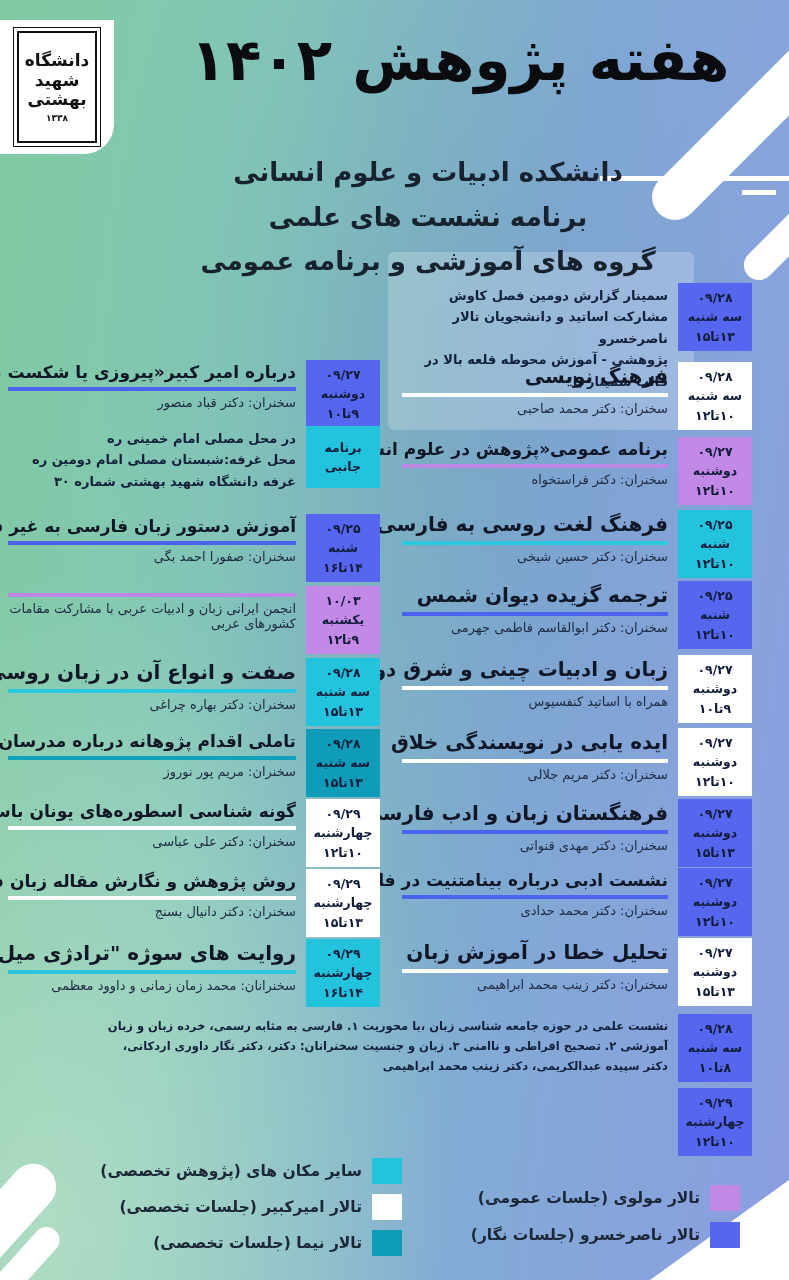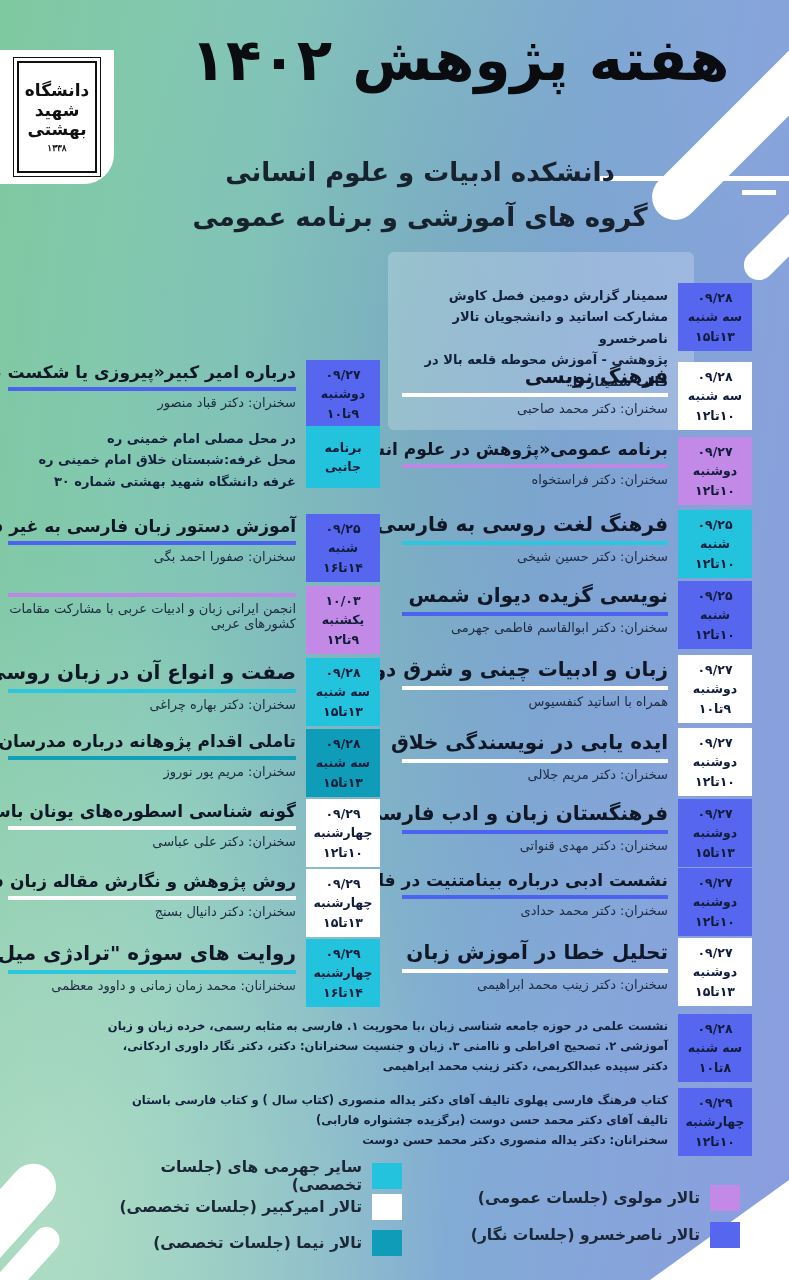--- a/index.html
+++ b/index.html
@@ -22,31 +22,31 @@
   #st4{ width:120px; height:26px; top:1262px; left:-45px; transform:rotate(-48deg); }
   #wedge{ position:absolute; left:650px; top:1180px; width:139px; height:100px;
           background:#fff; clip-path:polygon(100% 0,100% 100%,0 100%); }
   #dash1{ position:absolute; left:600px; top:176px; width:189px; height:5px; background:#fff; }
   #dash2{ position:absolute; left:742px; top:190px; width:34px;  height:5px; background:#fff; }
   #panel{ position:absolute; left:388px; top:252px; width:306px; height:178px;
           background:rgba(255,255,255,.22); border-radius:6px; }
 
   
   .logo-card{ position:absolute; left:0; top:20px; width:114px; height:134px; background:#fff;
-              border-radius:0 0 30px 0; display:flex; align-items:center; justify-content:center;margin-top:30px; }
+              border-radius:0 0 30px 0; display:flex; align-items:center; justify-content:center; }
   .logo-frame{ width:80px; height:112px; border:2.5px solid #101010; outline:1.5px solid #101010;
                outline-offset:3px; display:flex; flex-direction:column; align-items:center;
                justify-content:center; gap:1px; background:#fff; }
   .logo-word{ font-size:17px; font-weight:800; color:#101010; line-height:1.08; }
-  .logo-year{ font-size:9px; font-weight:700; color:#101010; margin-top:3px; letter-spacing:1px;font-family:Liberation Serif, serif; }
+  .logo-year{ font-size:9px; font-weight:700; color:#101010; margin-top:3px; letter-spacing:1px; }
 
   
   .main-title{ position:absolute; top:26px; left:150px; width:620px; text-align:center;
                font-size:58px; font-weight:900; color:#0b0c10; }
-  .subtitle{ position:absolute; top:150px; left:120px; width:600px; text-align:center;
+  .subtitle{ position:absolute; top:150px; left:128px; width:600px; text-align:center;
              font-size:26px; font-weight:700; color:#18222e; line-height:1.72; }
 
   
   .sess{ position:absolute; display:flex; direction:rtl; gap:10px; align-items:flex-start; }
   .badge{ flex:0 0 74px; min-height:62px; padding:5px 3px; display:flex; flex-direction:column;
           justify-content:center; text-align:center; font-size:12.5px; font-weight:700;
           line-height:1.55; color:#101c3a; }
   .b-blue{ background:#5766ef; } .b-lav{ background:#c289e6; } .b-cyan{ background:#23c3dd; }
   .b-teal{ background:#0e9cb8; } .b-white{ background:#ffffff; }
   .content{ flex:1; min-width:0; padding-top:2px; }
@@ -87,20 +87,21 @@
       <div class="logo-word">دانشگاه</div>
       <div class="logo-word">شهید</div>
       <div class="logo-word">بهشتی</div>
       <div class="logo-year">۱۳۳۸</div>
     </div>
   </div>
 
   <div class="main-title">هفته پژوهش ۱۴۰۲</div>
   <div class="subtitle">
     <div>دانشکده ادبیات و علوم انسانی</div>
+    <div>برنامه نشست های علمی</div>
     <div>گروه های آموزشی و برنامه عمومی</div>
   </div>
 
   <div class="sess" style="top:283px;left:402px;width:350px">
     <div class="badge b-blue">
       <div>۰۹/۲۸</div>
       <div>سه شنبه</div>
       <div>۱۳تا۱۵</div>
     </div>
     <div class="content">
@@ -149,21 +150,21 @@
     </div>
   </div>
 
   <div class="sess" style="top:581px;left:402px;width:350px">
     <div class="badge b-blue">
       <div>۰۹/۲۵</div>
       <div>شنبه</div>
       <div>۱۰تا۱۲</div>
     </div>
     <div class="content">
-      <div class="title">نویسی گزیده دیوان شمس</div>
+      <div class="title">ترجمه گزیده دیوان شمس</div>
       <div class="uline u-blue"></div>
       <div class="speaker">سخنران: دکتر ابوالقاسم فاطمی جهرمی</div>
     </div>
   </div>
 
   <div class="sess" style="top:655px;left:402px;width:350px">
     <div class="badge b-white">
       <div>۰۹/۲۷</div>
       <div>دوشنبه</div>
       <div>۹تا۱۰</div>
@@ -238,25 +239,20 @@
       <div class="tline">آموزشی ۲. تصحیح افراطی و ناامنی ۳. زبان و جنسیت سخنرانان: دکتر، دکتر نگار داوری اردکانی،</div>
       <div class="tline">دکتر سپیده عبدالکریمی، دکتر زینب محمد ابراهیمی</div>
     </div>
   </div>
 
   <div class="sess wide" style="top:1088px;left:240px;width:512px">
     <div class="badge b-blue">
       <div>۰۹/۲۹</div>
       <div>چهارشنبه</div>
       <div>۱۰تا۱۲</div>
-    </div>
-    <div class="content">
-      <div class="tline">کتاب فرهنگ فارسی پهلوی تالیف آقای دکتر یداله منصوری (کتاب سال ) و کتاب فارسی باستان</div>
-      <div class="tline">تالیف آقای دکتر محمد حسن دوست (برگزیده جشنواره فارابی)</div>
-      <div class="tline">سخنرانان: دکتر یداله منصوری دکتر محمد حسن دوست</div>
     </div>
   </div>
 
   <div class="sess" style="top:360px;left:8px;width:372px">
     <div class="badge b-blue">
       <div>۰۹/۲۷</div>
       <div>دوشنبه</div>
       <div>۹تا۱۰</div>
     </div>
     <div class="content">
@@ -266,21 +262,21 @@
     </div>
   </div>
 
   <div class="sess" style="top:426px;left:8px;width:372px">
     <div class="badge b-cyan">
       <div>برنامه</div>
       <div>جانبی</div>
     </div>
     <div class="content">
       <div class="tline">در محل مصلی امام خمینی ره</div>
-      <div class="tline">محل غرفه:شبستان خلاق امام خمینی ره</div>
+      <div class="tline">محل غرفه:شبستان مصلی امام دومین ره</div>
       <div class="tline">غرفه دانشگاه شهید بهشتی شماره ۳۰</div>
     </div>
   </div>
 
   <div class="sess" style="top:514px;left:8px;width:372px">
     <div class="badge b-blue">
       <div>۰۹/۲۵</div>
       <div>شنبه</div>
       <div>۱۴تا۱۶</div>
     </div>
@@ -363,21 +359,21 @@
     </div>
     <div class="content">
       <div class="title">روایت های سوژه "ترادژی میل"</div>
       <div class="uline u-cyan"></div>
       <div class="speaker">سخنرانان: محمد زمان زمانی و داوود معظمی</div>
     </div>
   </div>
 
   <div class="legend-row" style="top:1158px;left:90px;width:312px">
     <div class="swatch s-cyan"></div>
-    <div class="legend-label">سایر جهرمی های (جلسات تخصصی)</div>
+    <div class="legend-label">سایر مکان های (پژوهش تخصصی)</div>
   </div>
   <div class="legend-row" style="top:1194px;left:90px;width:312px">
     <div class="swatch s-white"></div>
     <div class="legend-label">تالار امیرکبیر (جلسات تخصصی)</div>
   </div>
   <div class="legend-row" style="top:1230px;left:90px;width:312px">
     <div class="swatch s-teal"></div>
     <div class="legend-label">تالار نیما (جلسات تخصصی)</div>
   </div>
 

